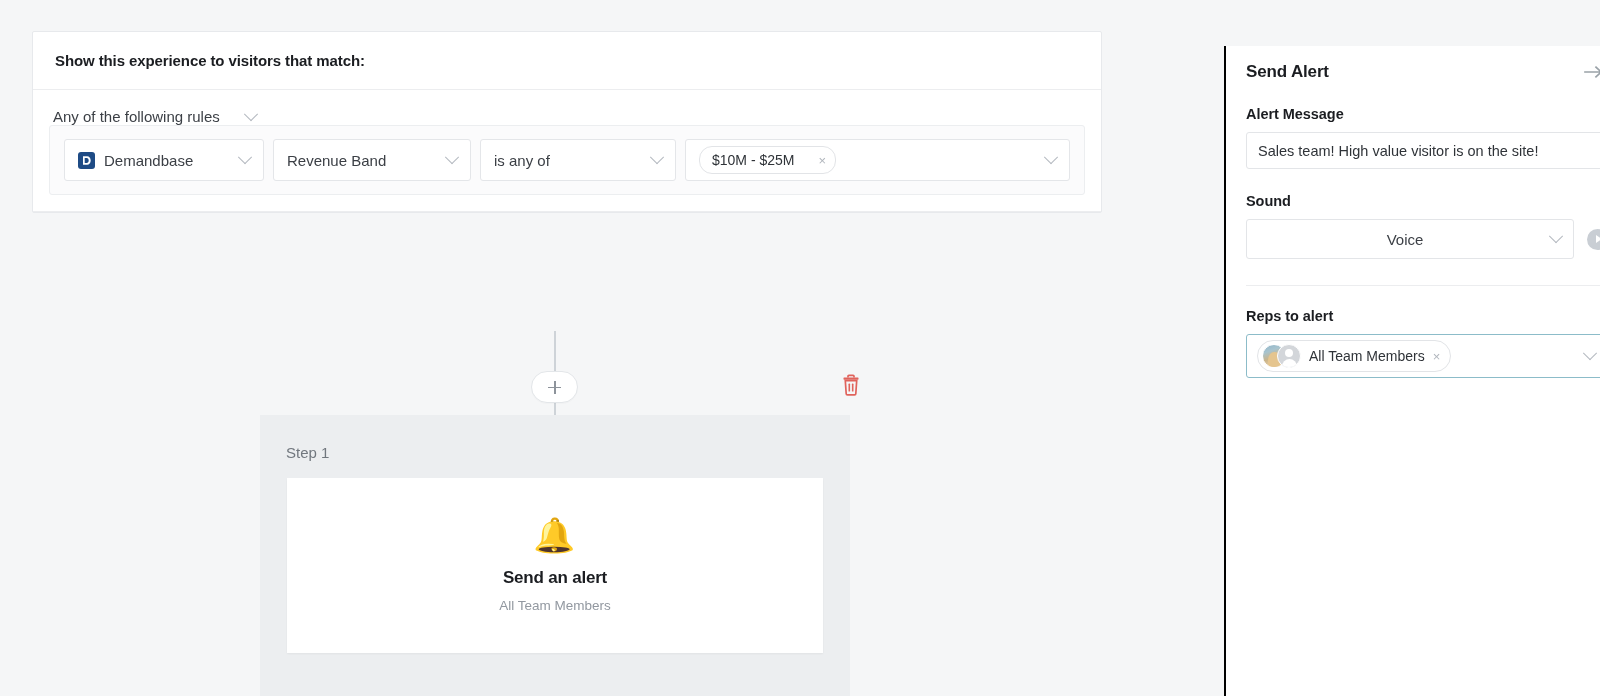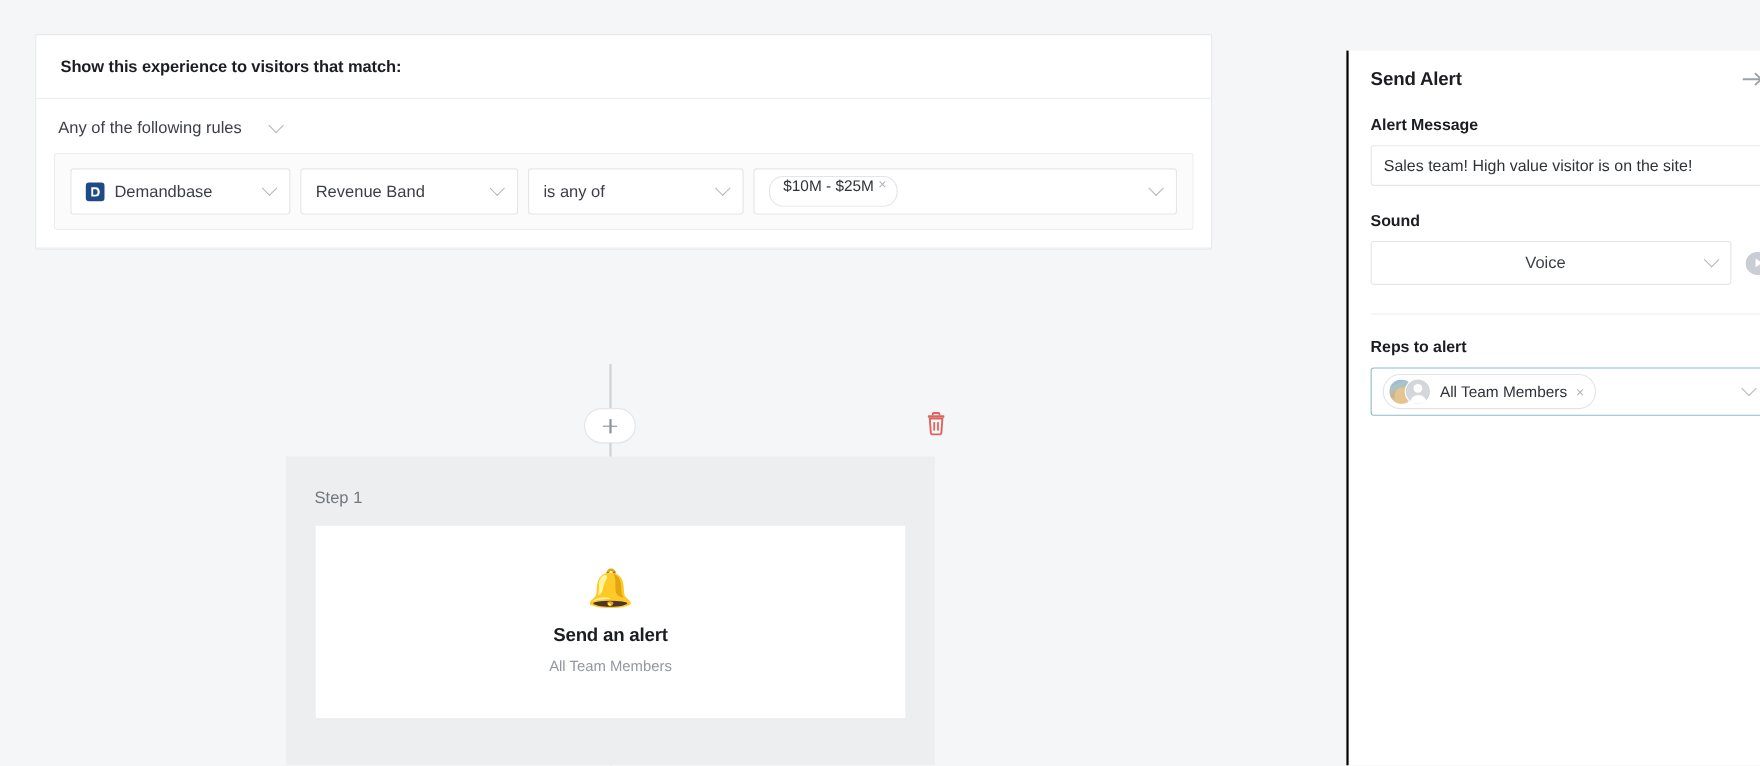--- a/index.html
+++ b/index.html
@@ -56,21 +56,20 @@
   }
   .rules-body {
     padding: 18px 16px 16px 16px;
     border-bottom: 1px solid #ecedef;
   }
   .rules-scope {
     display: flex;
     align-items: center;
     gap: 26px;
     padding: 0 4px 0 4px;
-    margin-bottom: 14px;
     cursor: pointer;
     width: fit-content;
   }
   .rules-scope-label {
     font-size: 15px;
     color: #3b3f45;
   }
   .chev {
     display: inline-block;
     width: 9px;
@@ -122,21 +121,22 @@
     background: #1e4b85;
     display: inline-flex;
     align-items: center;
     justify-content: center;
     flex: 0 0 auto;
   }
   .db-icon svg { display: block; }
 
   .chip {
     display: inline-flex;
-    gap: 4px;
+    align-items: center;
+    gap: 24px;
     height: 26px;
     padding: 0 9px 0 12px;
     border: 1px solid #e2e4e7;
     border-radius: 13px;
     background: #ffffff;
     font-size: 14px;
     color: #2f3338;
     white-space: nowrap;
   }
   .chip-x {

